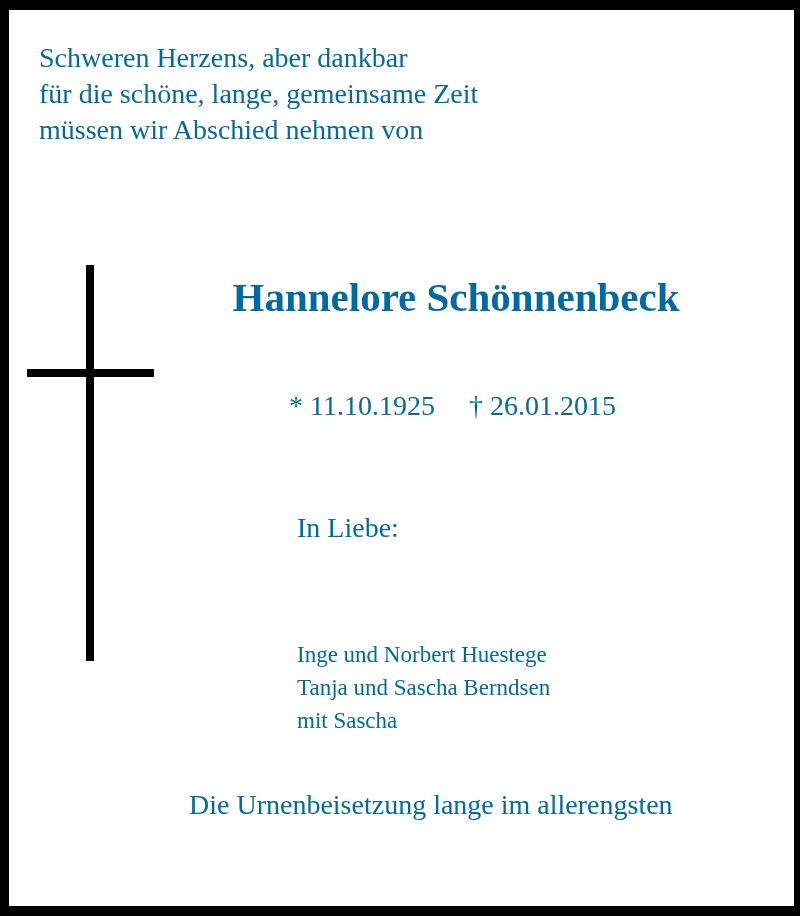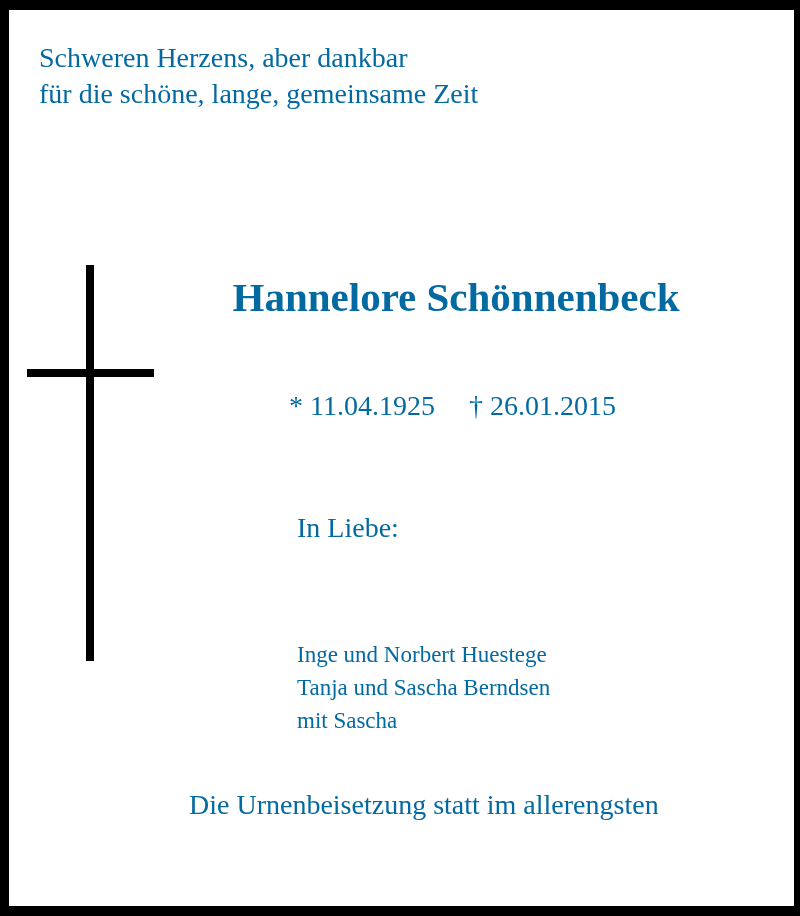--- a/index.html
+++ b/index.html
@@ -18,35 +18,36 @@
   .cross-h{position:absolute;left:18px;top:359px;width:127px;height:8px;background:#000;}
   .line{display:block;}
 </style>
 </head>
 <body>
 
 <div class="card">
   <p class="t intro">
     <span class="line">Schweren Herzens, aber dankbar</span>
     <span class="line">für die schöne, lange, gemeinsame Zeit</span>
+    <span class="line">müssen wir Abschied nehmen von</span>
   </p>
 
   <div>
     <div class="cross-v"></div>
     <div class="cross-h"></div>
   </div>
 
   <h1 class="t name">Hannelore Schönnenbeck</h1>
   <p class="t dates">
-    <span>* 11.04.1925</span><span class="gap"></span><span>† 26.01.2015</span>
+    <span>* 11.10.1925</span><span class="gap"></span><span>† 26.01.2015</span>
   </p>
 
   <p class="t love">In Liebe:</p>
   <p class="t family">
     <span class="line">Inge und Norbert Huestege</span>
     <span class="line">Tanja und Sascha Berndsen</span>
     <span class="line">mit Sascha</span>
   </p>
 
   <p class="t note">
-    <span class="line">Die Urnenbeisetzung statt im allerengsten</span>
+    <span class="line">Die Urnenbeisetzung lange im allerengsten</span>
   </p>
 </div>
 
 </body></html>

